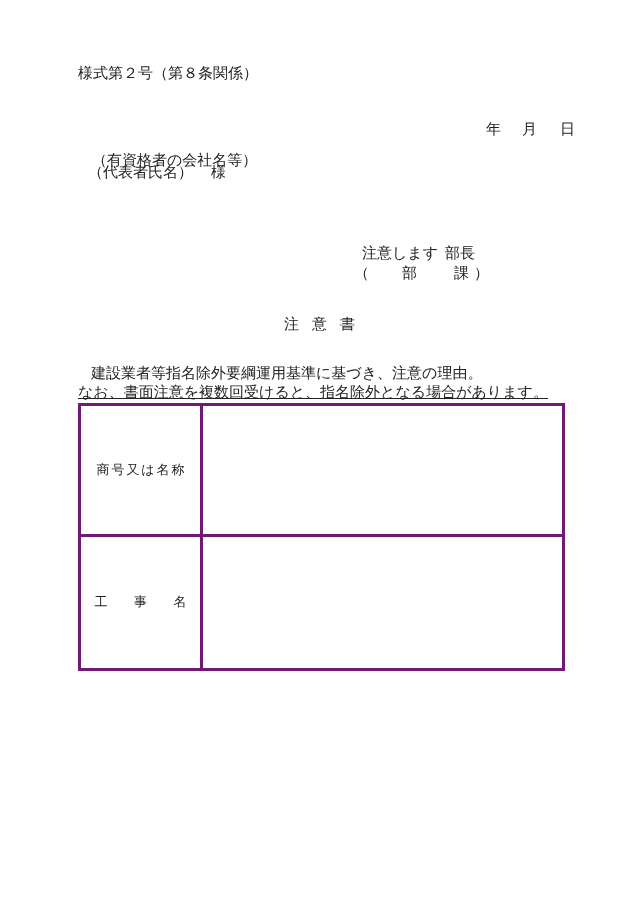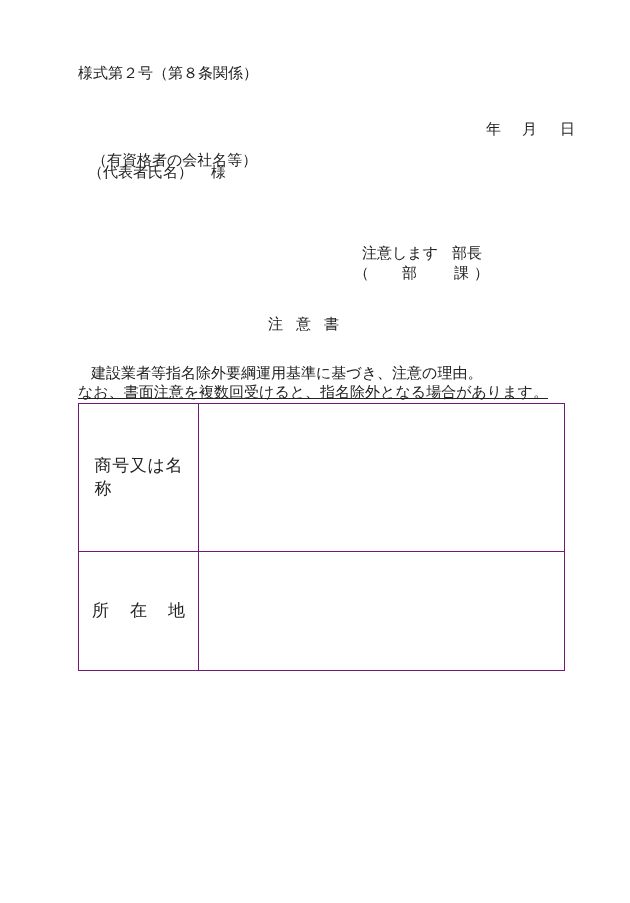--- a/index.html
+++ b/index.html
@@ -10,33 +10,33 @@
     }
     .abs { position: absolute; white-space: nowrap; }
     .t { font-size: 15px; line-height: 14px; }
     #form-no { left: 78px; top: 66px; }
     #date-line { left: 486px; top: 122px; }
     #date-line span { display: inline-block; }
     #recipient-company { left: 80px; top: 153px; margin-left: 12px; }
     #recipient-rep { left: 88px; top: 165px; text-align: center; }
     #recipient-rep .sama { margin-left: 18px; }
     #sender-title { left: 362px; top: 246px; }
-    #sender-title .bu { margin-left: 14px; }
+    #sender-title .bu { margin-left: 7px; }
     #sender-dept { left: 354px; top: 266px; }
     #sender-dept span { display: inline-block; }
-    #doc-title { left: 268px; top: 315px; font-size: 15px; letter-spacing: 13px; }
+    #doc-title { left: 284px; top: 315px; font-size: 15px; letter-spacing: 13px; }
     #body-1 { left: 91px; top: 366px; }
     #body-2 { left: 78px; top: 385px; text-decoration: underline; }
 
     #notice-table {
       position: absolute; left: 78px; top: 403px; width: 487px; height: 268px;
       border-collapse: collapse; table-layout: fixed;
     }
     #notice-table td {
-      border: 1px solid #701a75; padding: 0; font-size: 17px; color: #222;
+      border: 3px solid #701a75; padding: 0; font-size: 13px; color: #222;
     }
     #notice-table td.label { width: 119px; text-align: center; }
     #notice-table tr.r1 td { height: 36px; }
     #notice-table tr.r td { height: 37px; }
     #notice-table tr.tall td { height: 116px; }
     .spread { display: inline-block; text-align: justify; text-align-last: justify; }
     .w1 { width: 88px; }
     .w2 { width: 93px; }
     .w3 { width: 88px; }
     .w4 { width: 92px; }
@@ -68,17 +68,17 @@
 <div class="abs t" id="body-1">建設業者等指名除外要綱運用基準に基づき、注意の理由。</div>
 <div class="abs t" id="body-2">なお、書面注意を複数回受けると、指名除外となる場合があります。</div>
 
 <table id="notice-table">
   <tbody>
       <tr class="r1">
     <td class="label"><span class="spread w1">商号又は名称</span></td>
     <td></td>
   </tr>
   <tr class="r">
-    <td class="label"><span class="spread w2">所在地</span></td>
+    <td class="label"><span class="spread w4">工事名</span></td>
     <td></td>
   </tr>
 </tbody>
   </table>
 
 </body></html>

